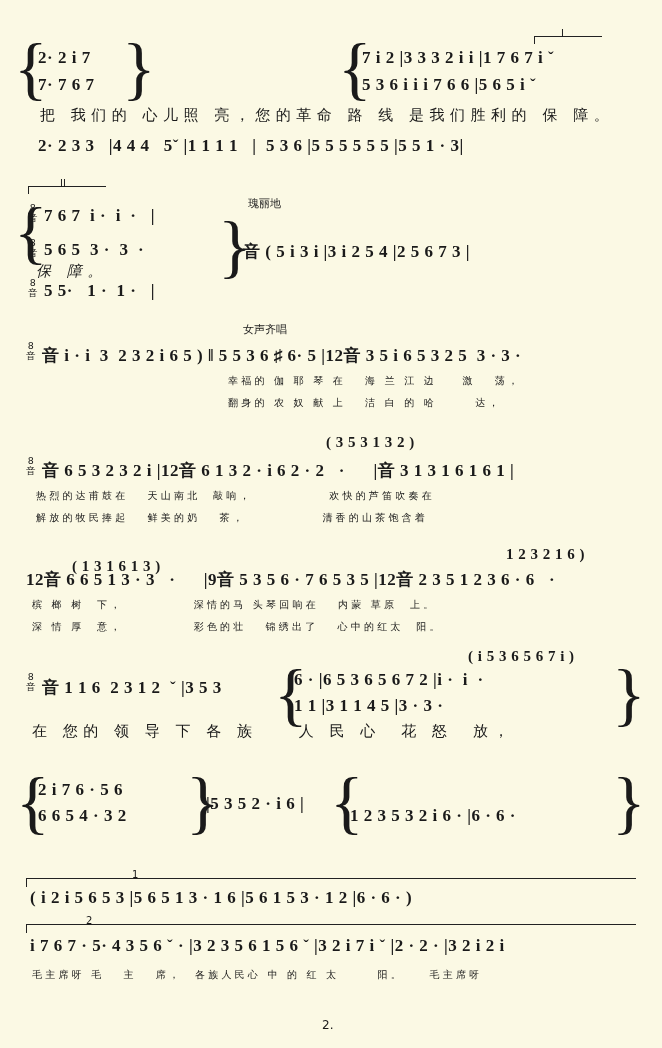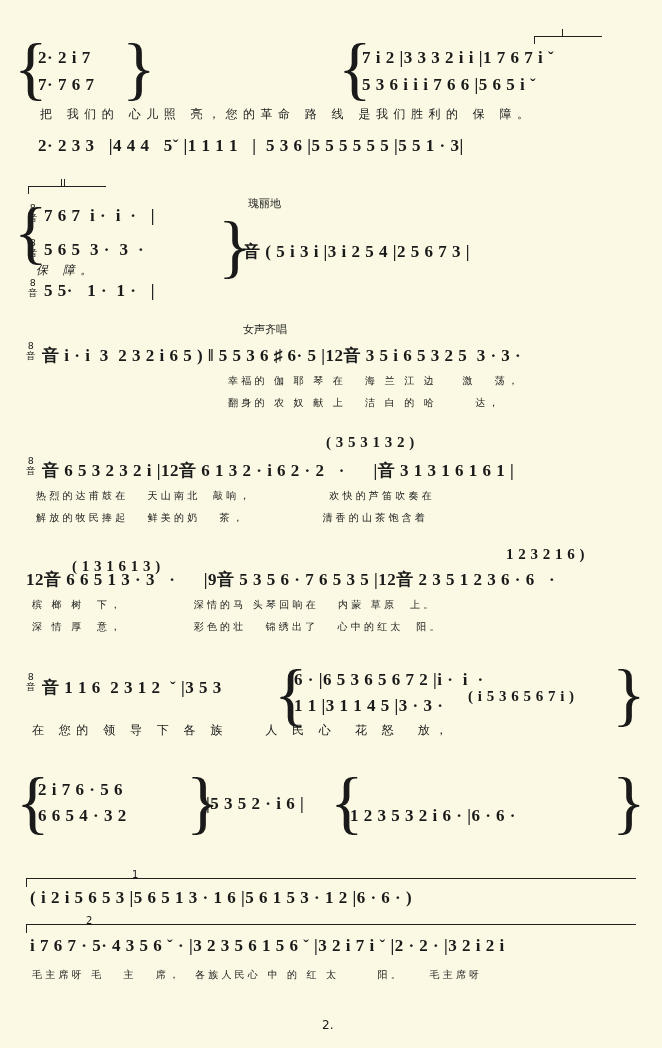--- a/index.html
+++ b/index.html
@@ -11,21 +11,21 @@
     position:relative;
     overflow:hidden;
   }
   .sheet{position:relative;width:662px;height:1048px;}
 
   
   .ln{position:absolute;white-space:pre;font-family:"Liberation Serif",serif;}
 
   .num{font-size:17px;letter-spacing:0.5px;font-weight:bold;}
   .num-sm{font-size:15px;letter-spacing:0.5px;font-weight:bold;}
-  .lyr{font-size:12px;letter-spacing:5.5px;font-family:"DejaVu Sans",sans-serif;}
+  .lyr{font-size:15px;letter-spacing:5.5px;font-family:"DejaVu Sans",sans-serif;}
   .lyr2{font-size:10px;letter-spacing:3.2px;font-family:"DejaVu Sans",sans-serif;}
   .mark{font-size:11px;font-family:"DejaVu Sans",sans-serif;}
   .tiny{font-size:10px;font-family:"DejaVu Sans",sans-serif;}
   .brace-tall{position:absolute;font-size:70px;line-height:1;font-family:"Liberation Serif",serif;}
 
   
   .rule{position:absolute;border-top:1.2px solid #222;}
   .rule-v{position:absolute;border-left:1.2px solid #222;}
 
   .pagenum{position:absolute;left:322px;top:1018px;font-size:12px;font-family:"DejaVu Sans",sans-serif;}
@@ -81,21 +81,21 @@
   <div class="ln num" style="left:42px;top:459px;">音 6 5 3 2 3 2 i |12音 6 1 3 2 · i 6 2 · 2   ·      |音 3 1 3 1 6 1 6 1 |</div>
   <div class="ln lyr2" style="left:36px;top:489px;">热烈的达甫鼓在   天山南北  敲响，            欢快的芦笛吹奏在</div>
   <div class="ln lyr2" style="left:36px;top:511px;">解放的牧民捧起   鲜美的奶   茶，            清香的山茶饱含着</div>
 
   <div class="ln num-sm" style="left:72px;top:546px;margin-top:12px;">( 1 3 1 6 1 3 )</div>
   <div class="ln num-sm" style="left:506px;top:546px;">1 2 3 2 1 6 )</div>
   <div class="ln num" style="left:26px;top:568px;">12音 6 6 5 1 3 · 3   ·      |9音 5 3 5 6 · 7 6 5 3 5 |12音 2 3 5 1 2 3 6 · 6   ·</div>
   <div class="ln lyr2" style="left:32px;top:598px;">槟 榔 树  下，           深情的马 头琴回响在   内蒙 草原  上。</div>
   <div class="ln lyr2" style="left:32px;top:620px;">深 情 厚  意，           彩色的壮   锦绣出了   心中的红太  阳。</div>
 
-  <div class="ln num-sm" style="left:468px;top:648px;margin-top:40px;">( i 5 3 6 5 6 7 i )</div>
+  <div class="ln num-sm" style="left:468px;top:648px;">( i 5 3 6 5 6 7 i )</div>
   <div class="clefbox" style="left:26px;top:672px;">8<br>音</div>
   <div class="ln num" style="left:42px;top:676px;">音 1 1 6  2 3 1 2  ˇ |3 5 3</div>
   <div class="brace-tall" style="left:274px;top:660px;">{</div>
   <div class="ln num" style="left:294px;top:670px;">6 · |6 5 3 6 5 6 7 2 |i ·  i  ·</div>
   <div class="ln num" style="left:294px;top:696px;">1 1 |3 1 1 4 5 |3 · 3 ·</div>
   <div class="brace-tall" style="left:612px;top:660px;">}</div>
   <div class="ln lyr" style="left:32px;top:722px;">在 您的 领 导 下 各 族    人 民 心  花 怒  放，</div>
 
   <div class="brace-tall" style="left:16px;top:768px;">{</div>
   <div class="ln num" style="left:38px;top:780px;">2 i 7 6 · 5 6</div>

